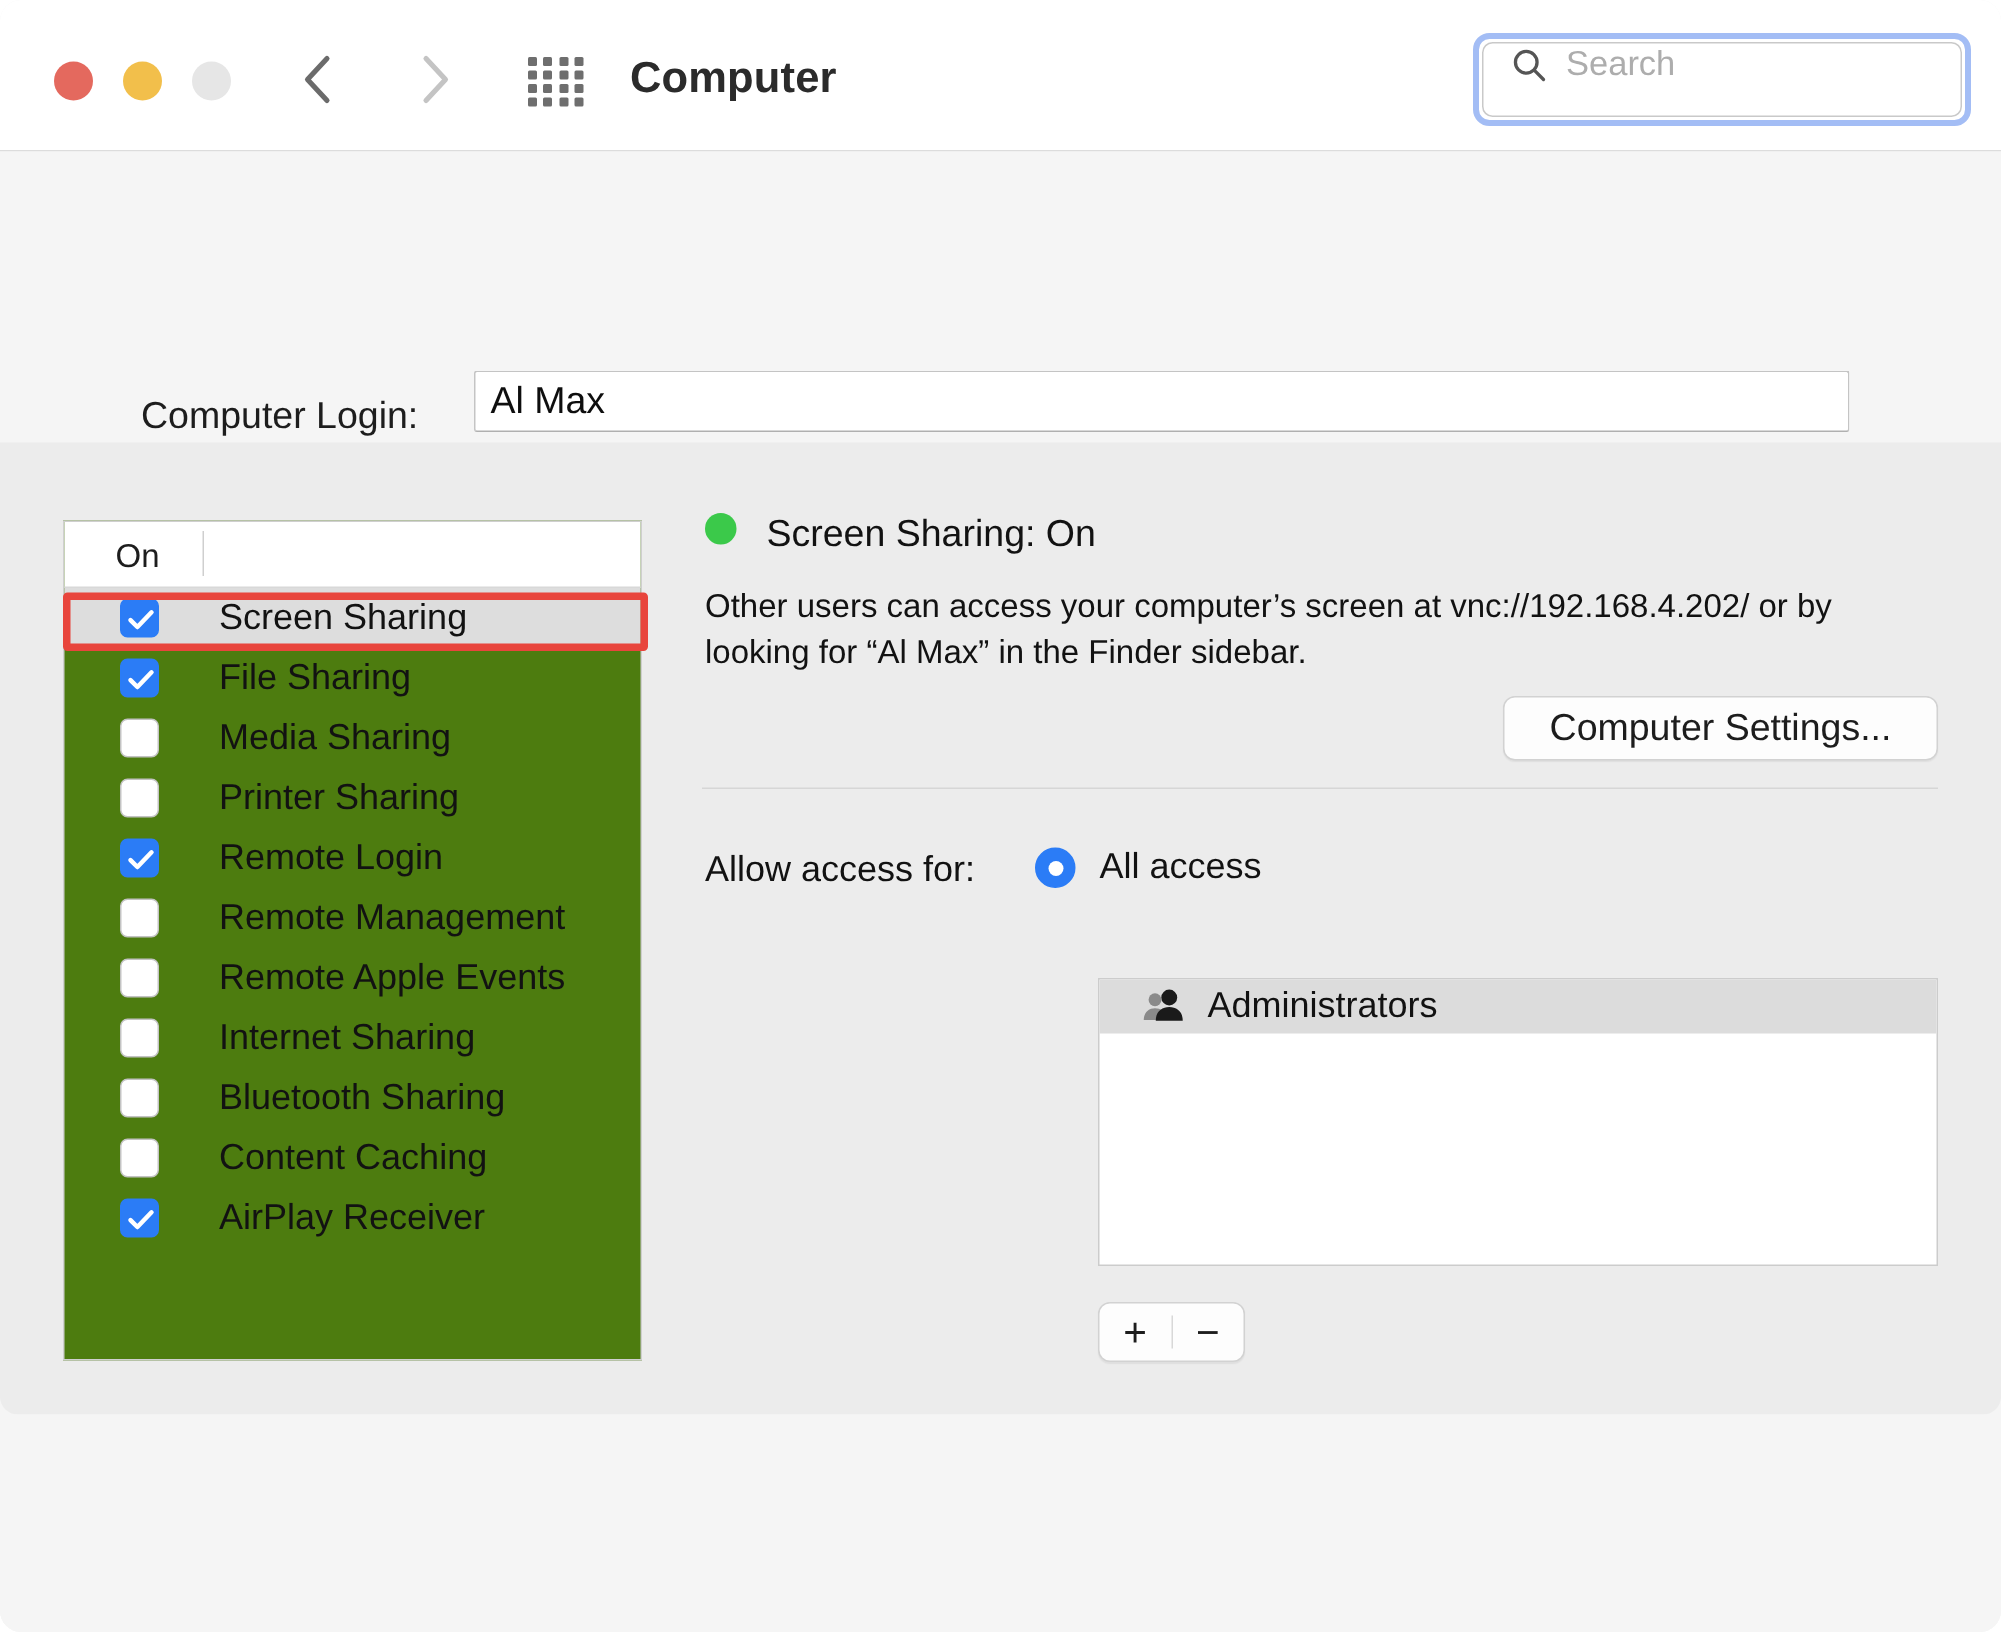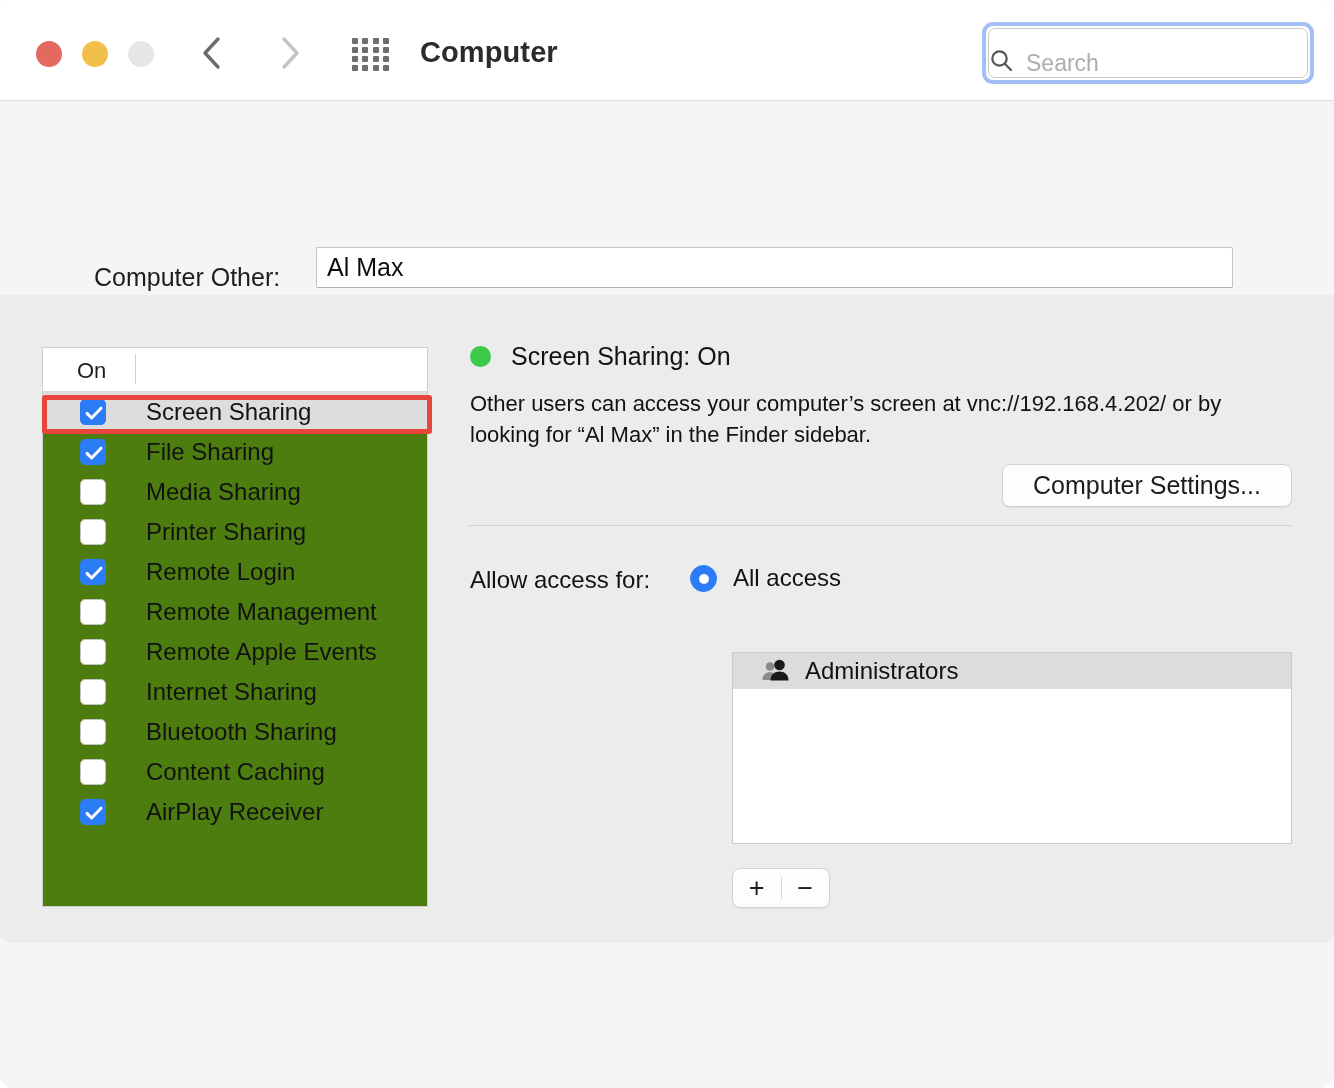--- a/index.html
+++ b/index.html
@@ -86,21 +86,22 @@
     border: 4px solid #a3bdf5;
     background: #ffffff;
     padding: 2px;
   }
   .search-inner {
     width: 100%; height: 100%;
     border-radius: 7px;
     border: 1px solid #c9c9c9;
     background: #ffffff;
     display: flex;
-    align-items: flex-end;
+    align-items: flex-start;
+    padding-left: 18px;
   }
   .search-icon { flex: 0 0 auto; margin-right: 12px; margin-top: 2px; }
   .search-placeholder {
     font-size: 23px;
     color: #adadad;
   }
 
   
   .top-pane {
     position: absolute;
@@ -238,21 +239,21 @@
     border-radius: 3px;
     pointer-events: none;
     z-index: 5;
   }
 
   
   .status-row {
     position: absolute;
     left: 470px; top: 342px;
     display: flex;
-    align-items: center;
+    align-items: flex-start;
   }
   .status-dot {
     width: 21px; height: 21px;
     border-radius: 50%;
     background: #3bc94a;
     margin-right: 20px;
   }
   .status-text {
     font-size: 25px;
     color: #121212;
@@ -440,21 +441,21 @@
             <line x1="15.8" y1="15.8" x2="22" y2="22" stroke="#555" stroke-width="2.2" stroke-linecap="round"></line>
           </svg>
         </span>
         <span class="search-placeholder">Search</span>
       </div>
     </div>
   </div>
 
   <div class="top-pane">
 
-    <div class="cname-label">Computer Other:</div>
+    <div class="cname-label">Computer Login:</div>
 
     <div class="cname-field">Al Max</div>
 
     <div class="cname-desc">
       <span>Computers on your local network can access your computer at:</span>
       <span class="host">Al-Max.local</span>
     </div>
 
     <div class="edit-btn">Edit...</div>
   </div>

